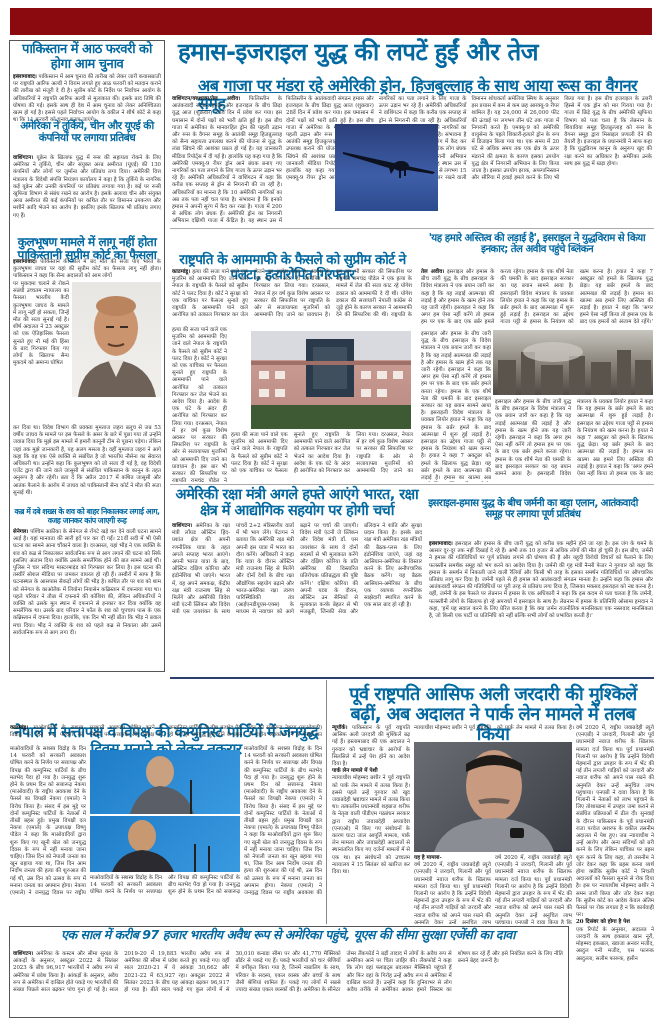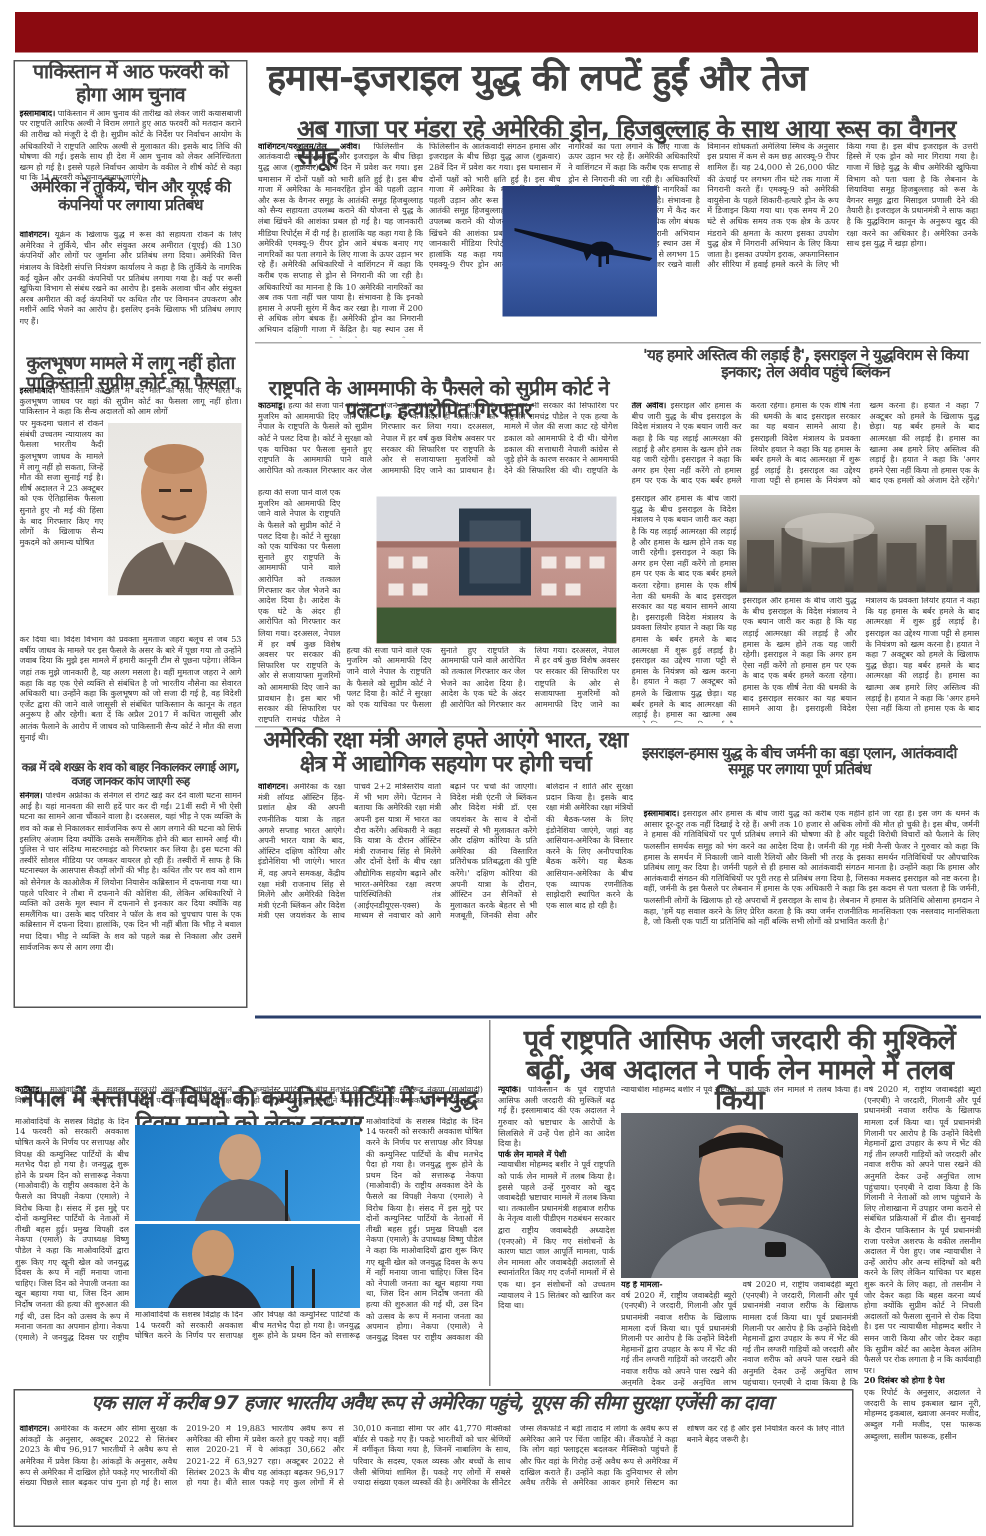--- a/index.html
+++ b/index.html
@@ -1,20 +1,20 @@
 <!DOCTYPE html>
 <html><head>
 <meta charset="utf-8">
 <style>
   * { box-sizing: border-box; margin: 0; padding: 0; }
   body { width: 657px; height: 1024px; background: #ffffff; font-family: "DejaVu Sans", sans-serif; color: #1a1a1a; overflow: hidden; position: relative; }
   .abs { position: absolute; }
   .redbar { background: #8b0a10; }
   .box { border: 1px solid #555; }
-  .hl { font-family: "DejaVu Sans", sans-serif; font-weight: bold; color: #404040; text-align: center; line-height: 1.12; letter-spacing: -0.5px; }
+  .hl { font-family: "DejaVu Sans", sans-serif; font-weight: bold; color: #0369a1; text-align: center; line-height: 1.12; letter-spacing: -0.5px; }
   .body { font-family: "DejaVu Serif", serif; font-size: 5.4px; line-height: 7.2px; color: #333; text-align: justify; overflow: hidden; }
   .cols2 { column-count: 2; column-gap: 6px; }
   .cols3 { column-count: 3; column-gap: 6px; }
   .cols4 { column-count: 4; column-gap: 6px; }
   .cols5 { column-count: 5; column-gap: 6px; }
   .dl { font-weight: bold; color: #111; }
   .sub { font-weight: bold; color: #111; display: block; }
   .ph { overflow: hidden; }
   .divline { background: #2a3f6b; height: 2px; }
   .vline { background: #888; width: 1px; }

